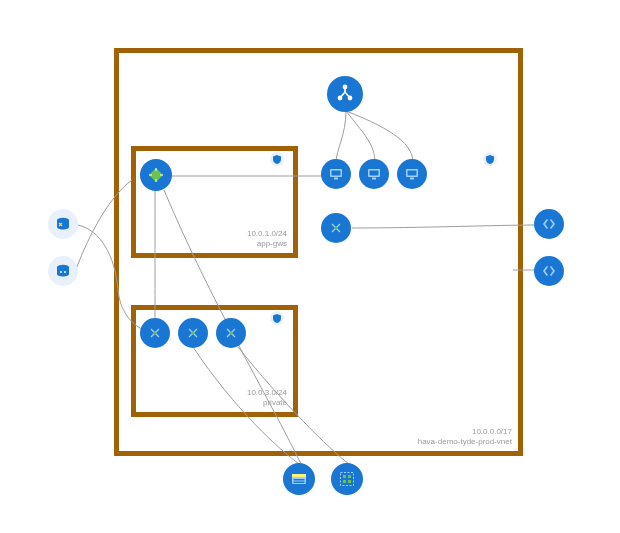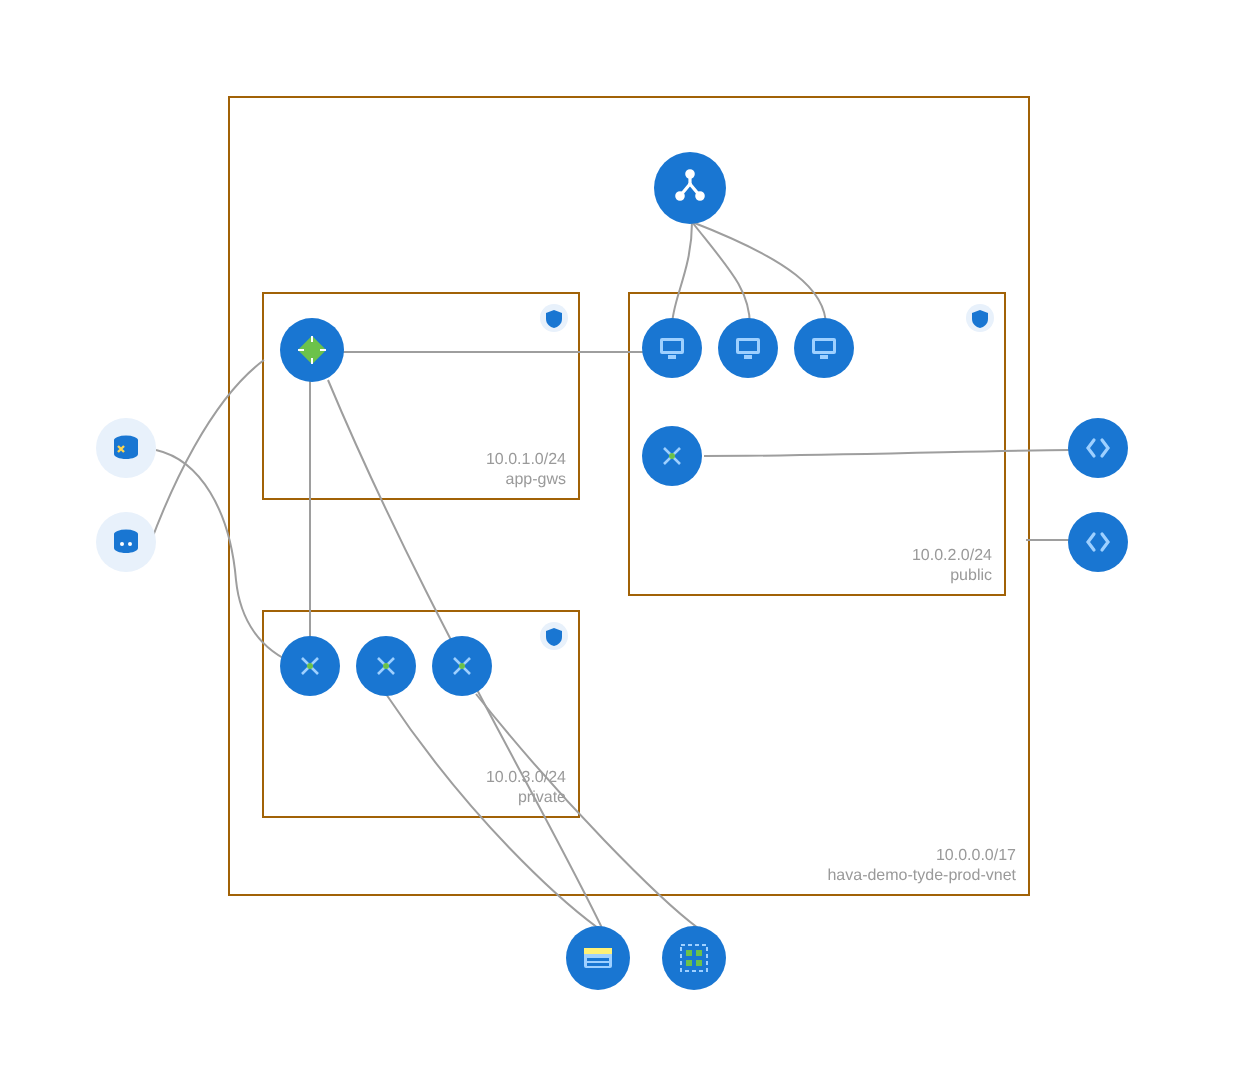--- a/index.html
+++ b/index.html
@@ -1,17 +1,17 @@
 <!DOCTYPE html>
 <html><head>
 <meta charset="utf-8">
 <style>
   html, body { margin: 0; padding: 0; width: 620px; height: 533px; background: #ffffff; font-family: Arial, Helvetica, sans-serif; }
   .canvas { position: relative; width: 620px; height: 533px; }
-  .box { position: absolute; border: 1px solid #a16207; background: #ffffff; }
+  .box { position: absolute; border: 5px solid #a16207; background: #ffffff; }
   .box-label { position: absolute; right: 6px; bottom: 4px; text-align: right; color: #9a9a9a; font-size: 8px; line-height: 10px; white-space: pre; }
   .node { position: absolute; border-radius: 50%; display: flex; align-items: center; justify-content: center; }
   .node svg { display: block; }
   .badge { position: absolute; width: 14px; height: 14px; border-radius: 50%; background: #e8f1fb; display: flex; align-items: center; justify-content: center; }
   svg.edges { position: absolute; left: 0; top: 0; width: 620px; height: 533px; pointer-events: none; }
   svg.edges path { fill: none; stroke: #9e9e9e; stroke-width: 1; }
 </style>
 </head>
 <body>
 
@@ -20,24 +20,20 @@
   <div class="box" style="left:114px; top:48px; width:399px; height:398px;">
     <div class="box-label"><span>10.0.0.0/17</span>
 <span>hava-demo-tyde-prod-vnet</span></div>
   </div>
 
   <div class="box" style="left:131px; top:146px; width:157px; height:102px;">
     <div class="box-label"><span>10.0.1.0/24</span>
 <span>app-gws</span></div>
   </div>
 
-  <div class="box" style="left:314px; top:146px; width:187px; height:150px;">
-    <div class="box-label"><span>10.0.2.0/24</span>
-<span>public</span></div>
-  </div>
 
   <div class="box" style="left:131px; top:305px; width:157px; height:102px;">
     <div class="box-label"><span>10.0.3.0/24</span>
 <span>private</span></div>
   </div>
 
   <svg class="edges">
 
     <path d="M346 111 C346 135, 336 150, 336 163"></path>
     <path d="M346 111 C365 135, 375 145, 375 163"></path>

